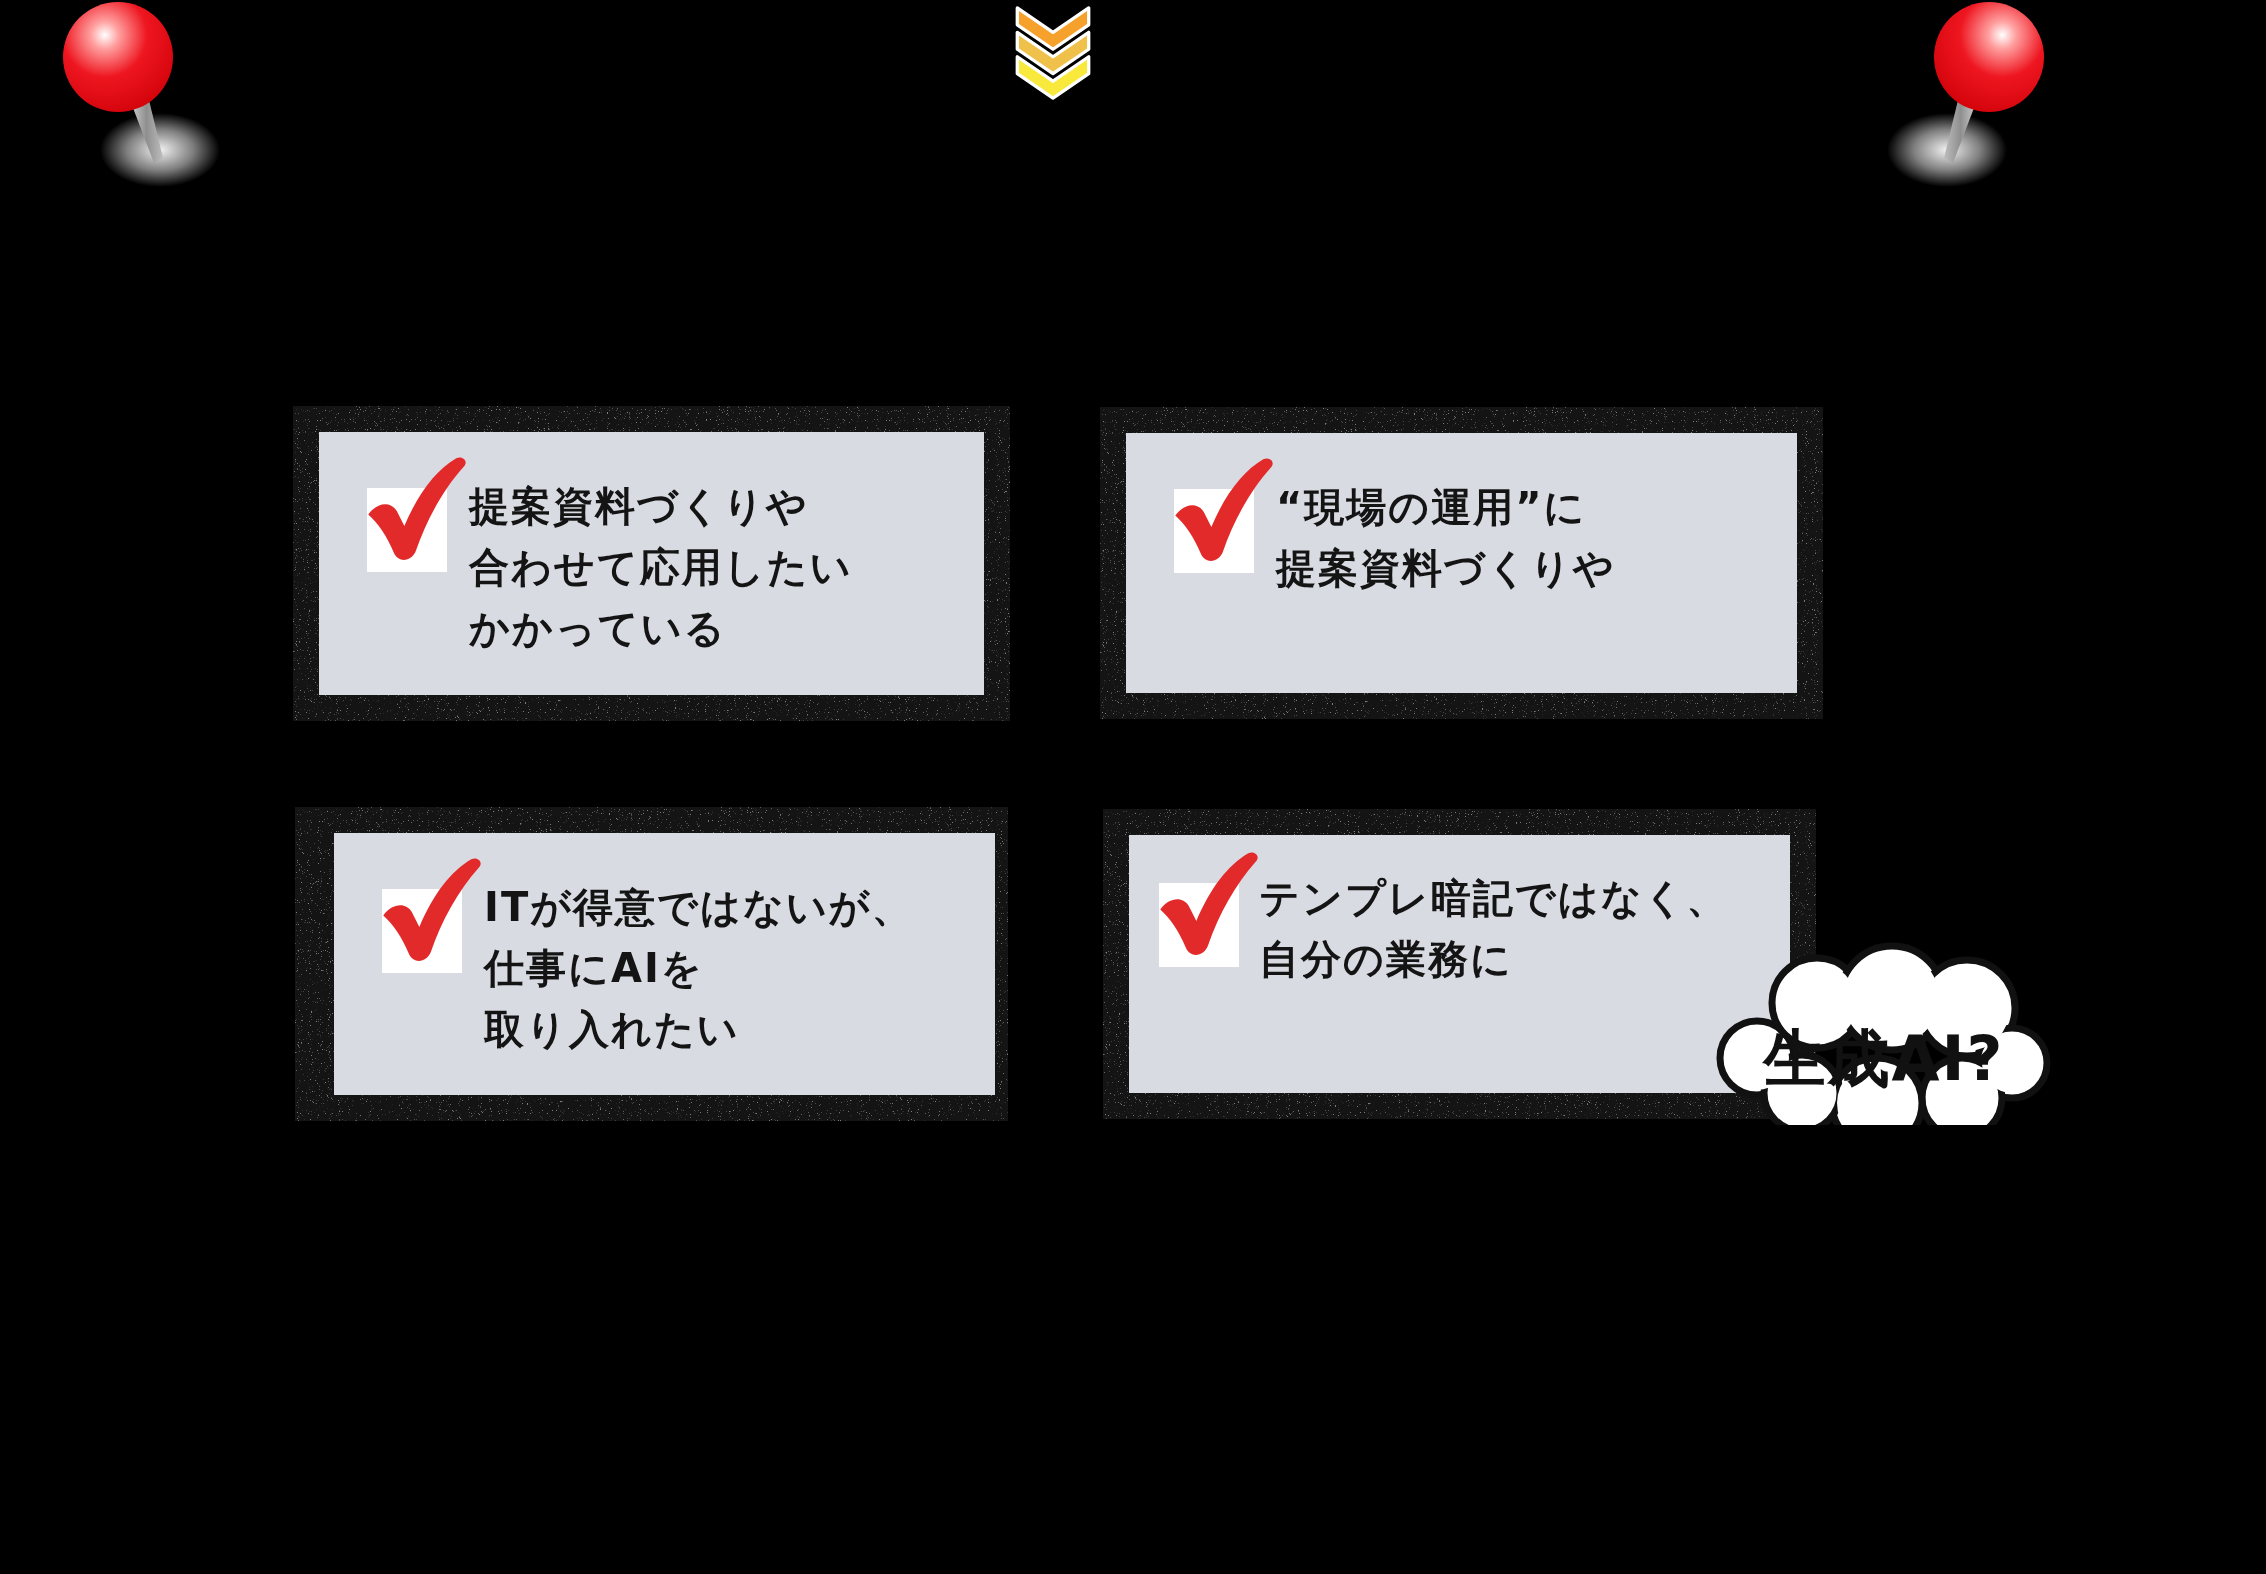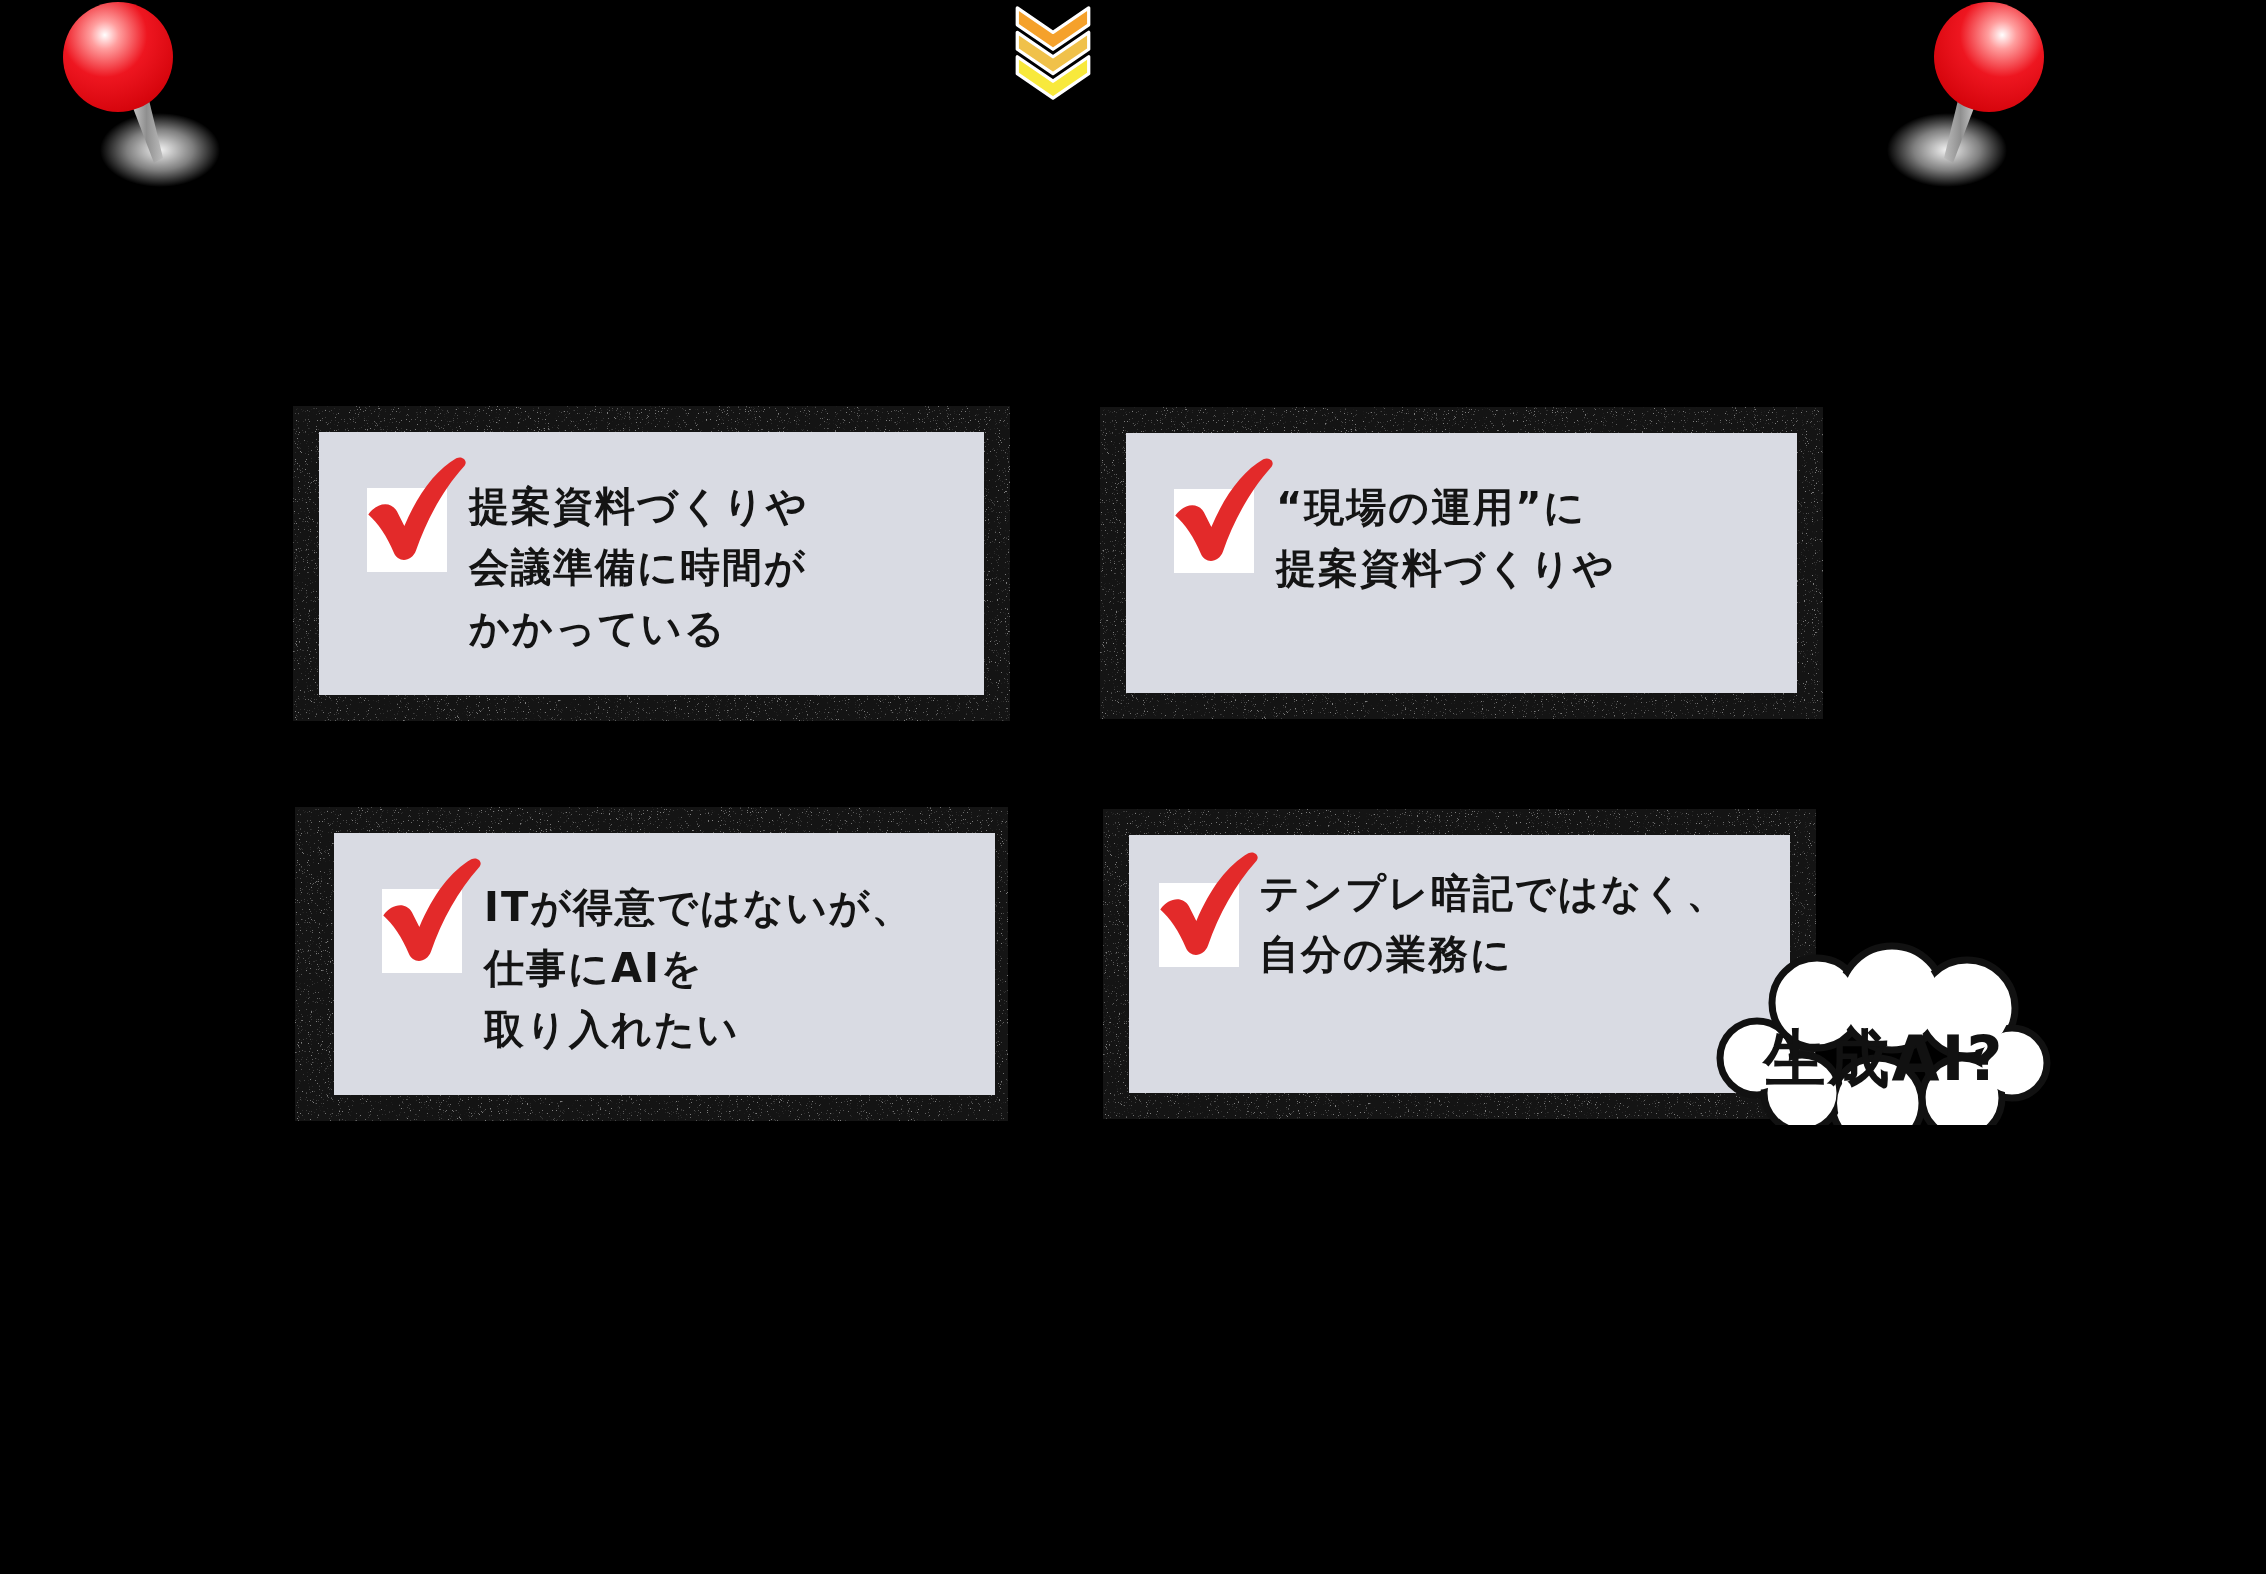--- a/index.html
+++ b/index.html
@@ -103,21 +103,21 @@
       <rect width="100%" height="100%" fill="#fff" filter="url(#speckle)" opacity="0.45"></rect>
     </svg>
 
   <div class="check-box" style="left:319px;top:432px;width:665px;height:263px;">
     <div class="check-square"></div>
     <svg class="check-mark">
         <use href="#checkmark"></use>
       </svg>
     <div class="box-text">
       <div>提案資料づくりや</div>
-      <div>会議準備に時間が</div>
+      <div>合わせて応用したい</div>
       <div>かかっている</div>
     </div>
   </div>
 
   <div class="check-box" style="left:1126px;top:433px;width:671px;height:260px;">
     <div class="check-square"></div>
     <svg class="check-mark">
         <use href="#checkmark"></use>
       </svg>
     <div class="box-text">
@@ -136,21 +136,21 @@
       <div>仕事にAIを</div>
       <div>取り入れたい</div>
     </div>
   </div>
 
   <div class="check-box" style="left:1129px;top:835px;width:661px;height:258px;">
     <div class="check-square" style="left:30px;top:48px;"></div>
     <svg class="check-mark" style="left:26px;top:14px;">
         <use href="#checkmark"></use>
       </svg>
-    <div class="box-text" style="left:130px;top:28px;">
+    <div class="box-text" style="left:130px;top:36px;font-family:Liberation Mono, monospace;">
       <div>テンプレ暗記ではなく、</div>
       <div>自分の業務に</div>
     </div>
   </div>
 
   <svg class="abs arrow" style="left:838px;top:1288px" width="434" height="156" viewBox="0 0 434 156">
     <polygon points="6,4 428,4 217,152" fill="#161616"></polygon>
     <polygon points="6,4 428,4 217,152" fill="#ffffff" filter="url(#speckle)" opacity="0.45"></polygon>
     <polygon points="22,20 412,20 217,136" fill="url(#arrowGrad)"></polygon>
   </svg>

